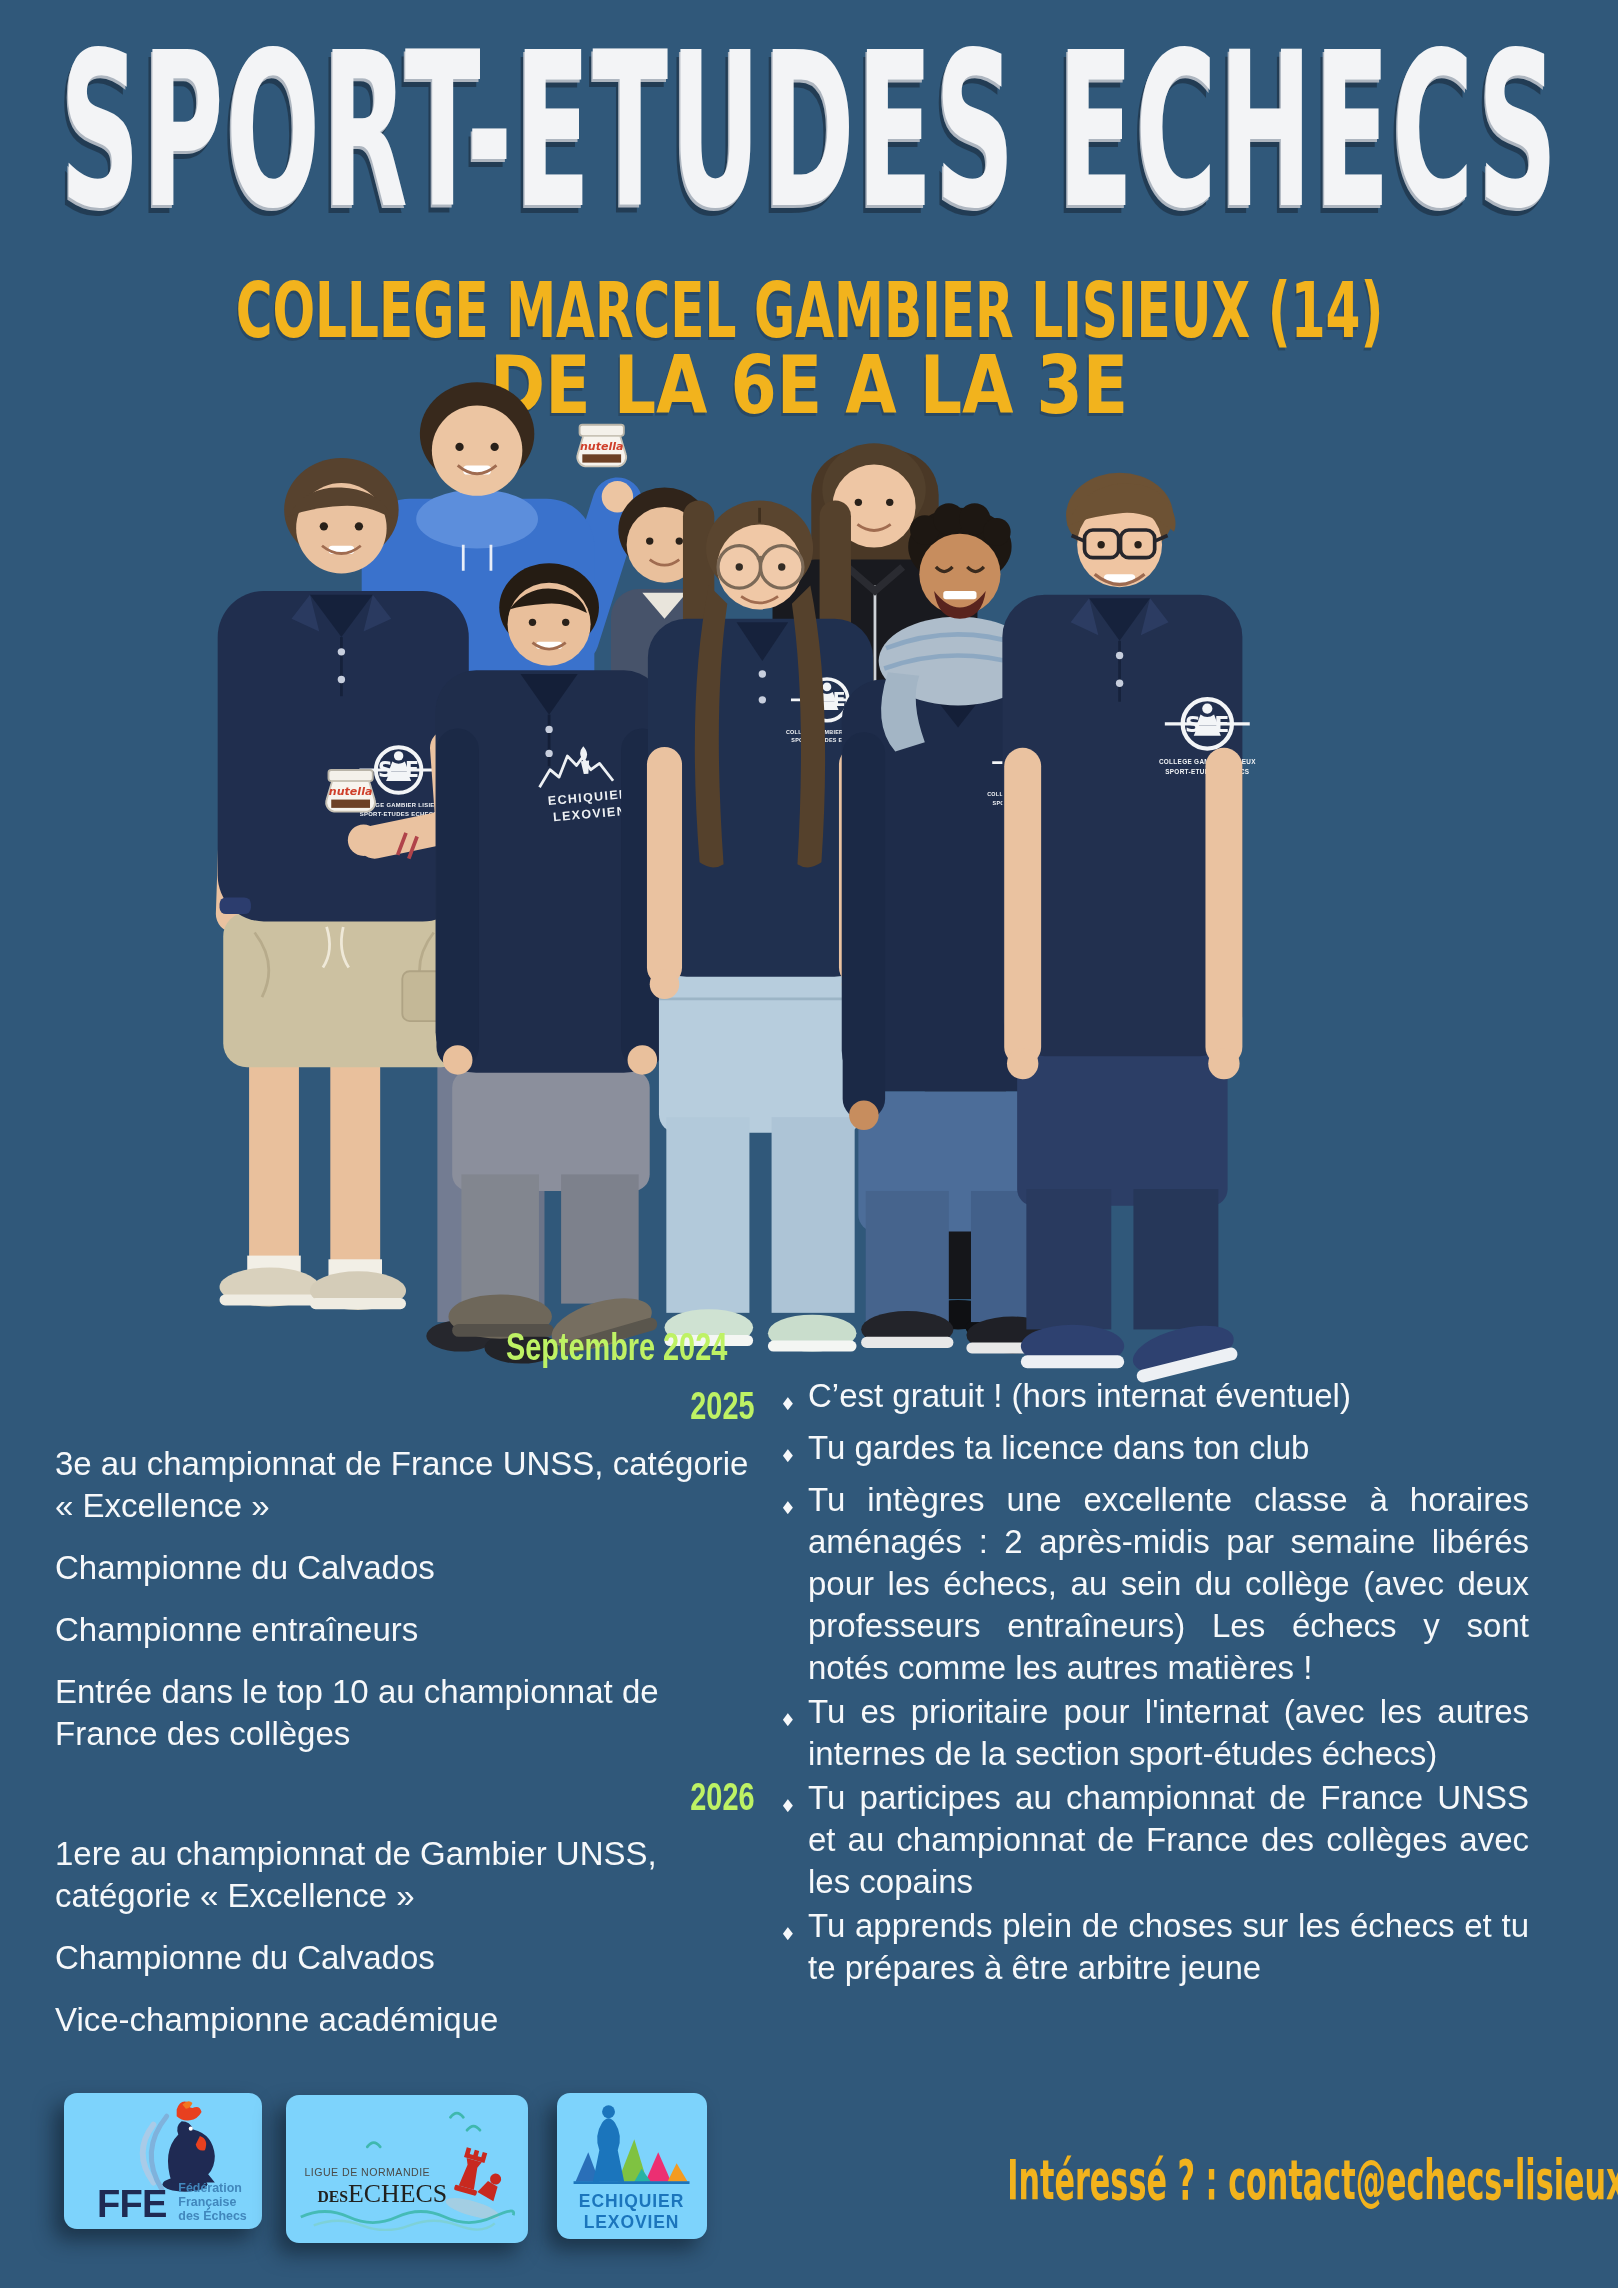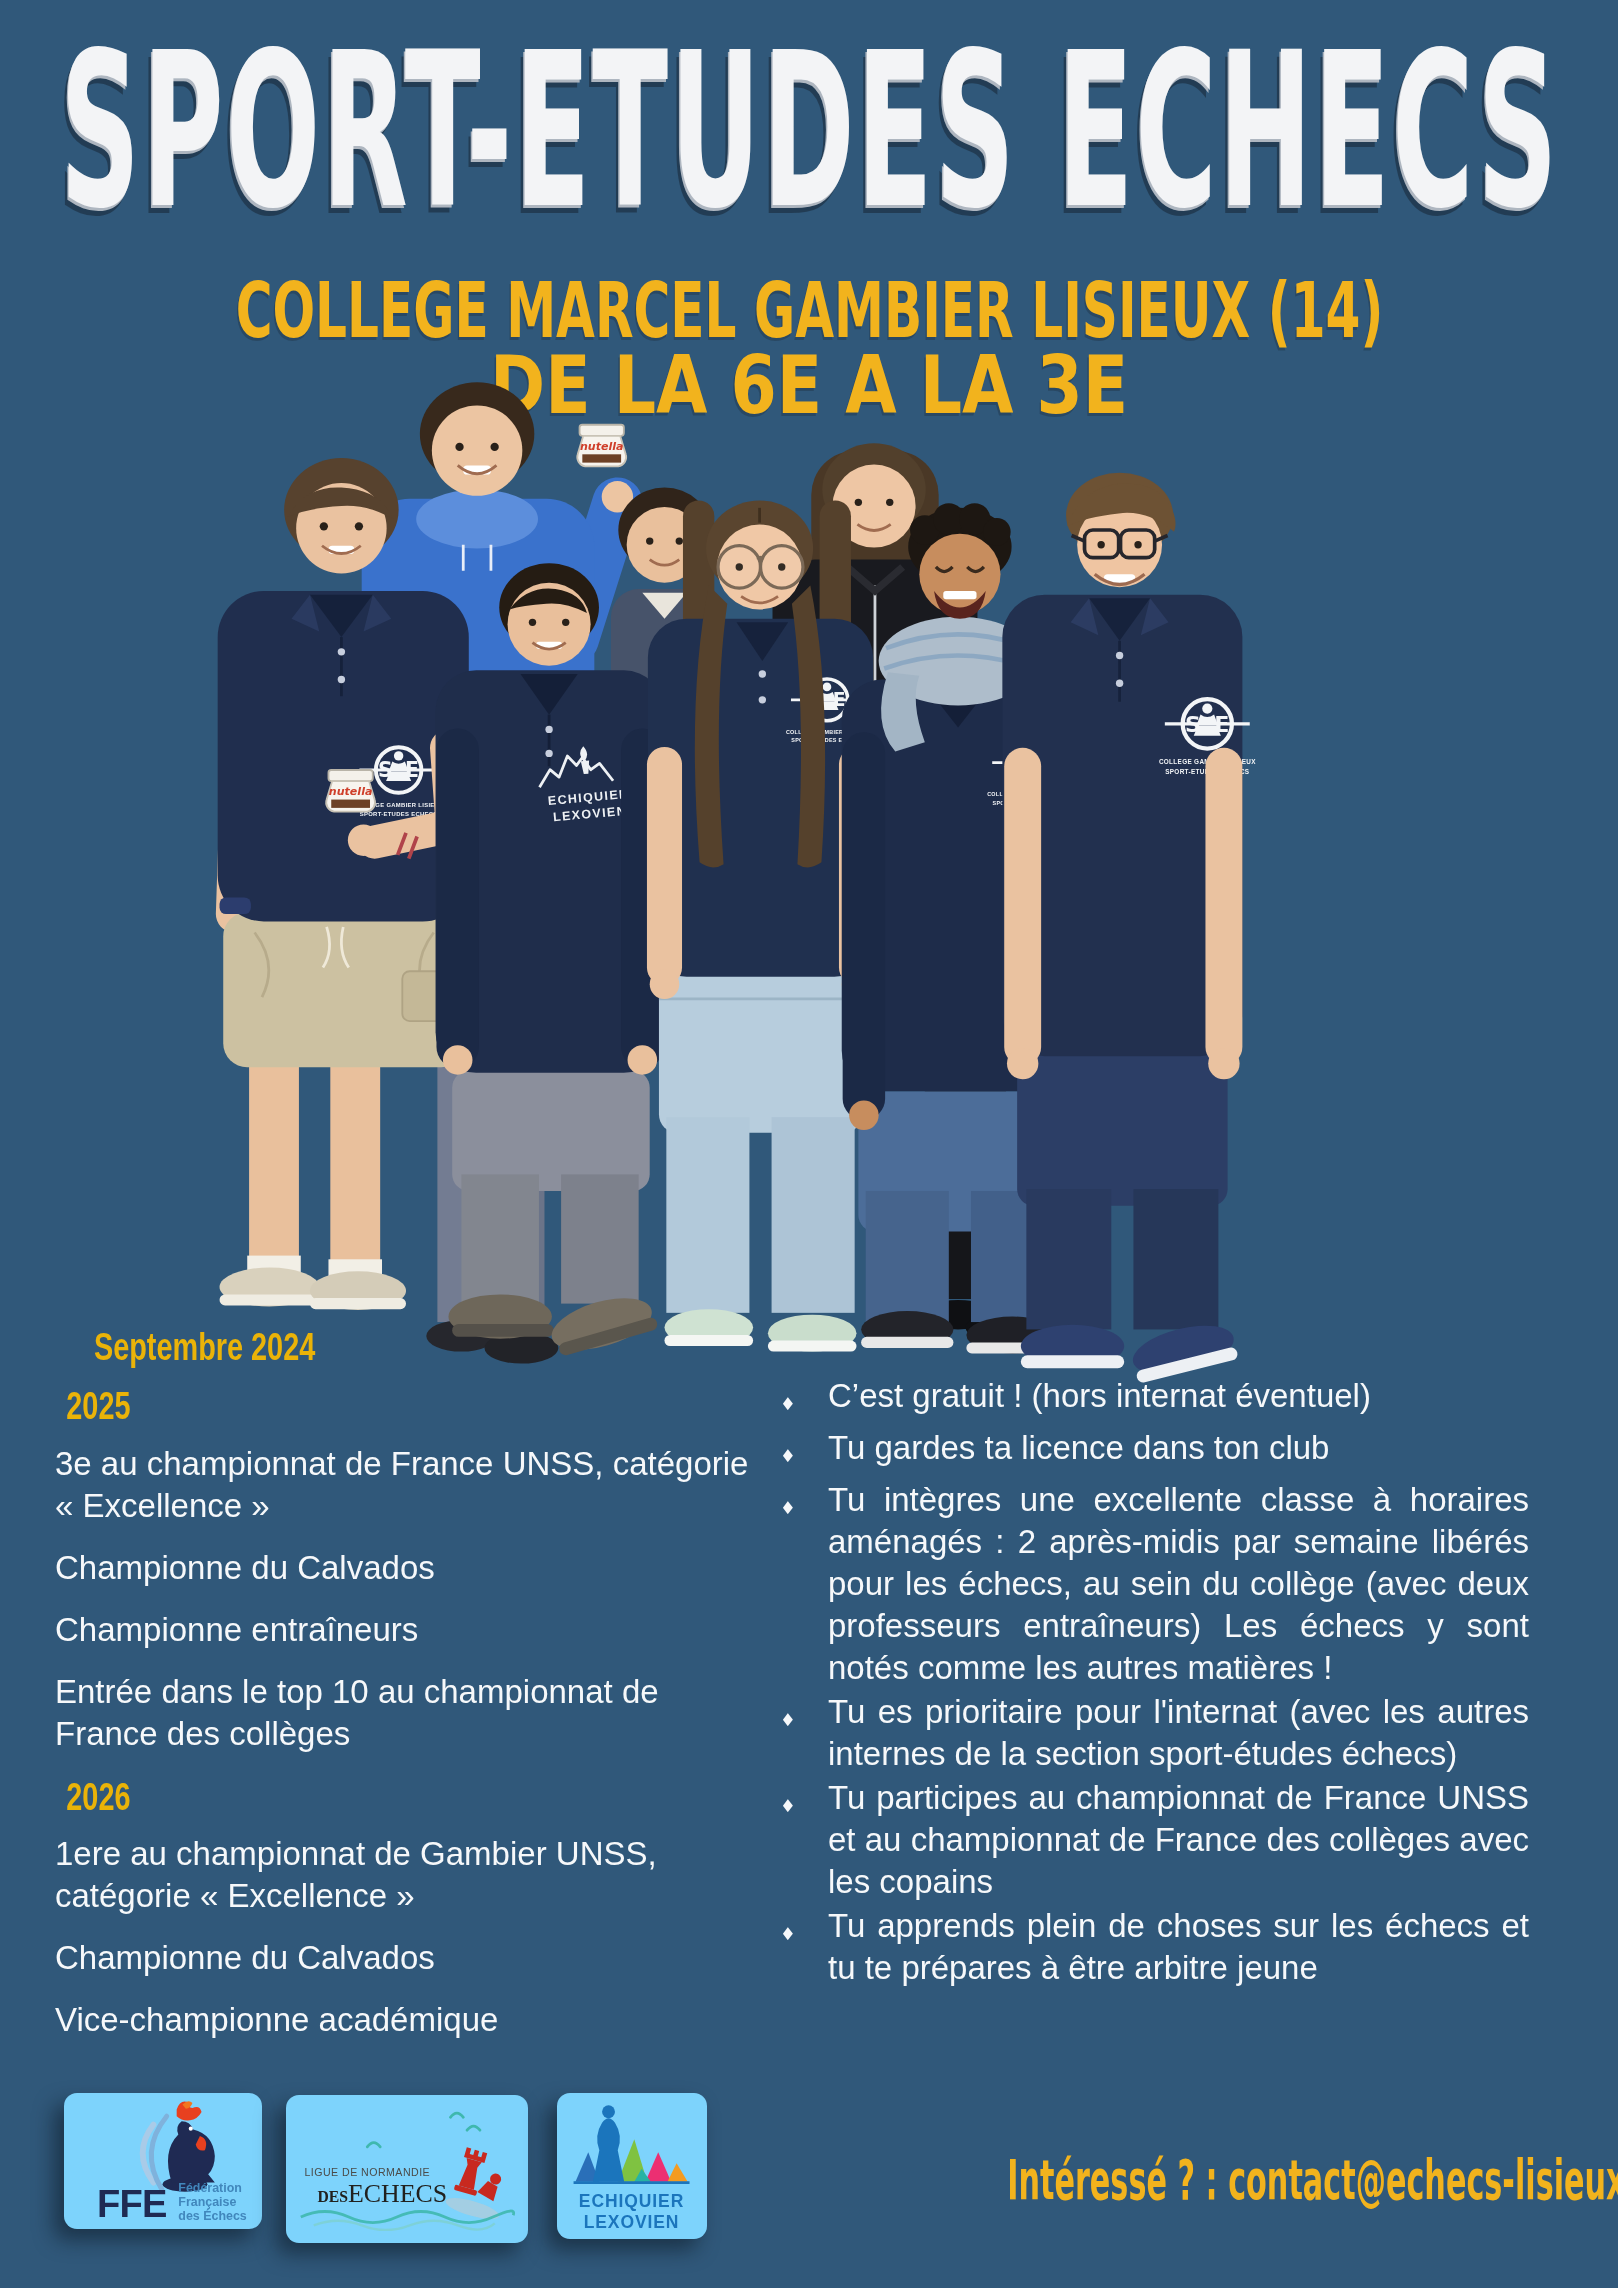--- a/index.html
+++ b/index.html
@@ -22,27 +22,27 @@
     font-family:"DejaVu Sans",sans-serif;font-weight:bold;line-height:1.05;color:#f2b31d;
     text-shadow:-1.8px 2.8px 0 rgba(30,42,56,.35);
   }
   .poster-sub.s1{font-size:76px;transform:scaleX(.66)}
   .poster-sub.s2{font-size:81px;transform:scaleX(.82)}
   
   .photo-wrap{position:absolute;left:129px;top:362px;width:1311px;height:1057px}
   .photo-wrap svg{display:block;width:100%;height:100%}
   
   .left-col{position:absolute;left:55px;top:1314px;width:711px;color:#f6f8fa;font-size:33px;line-height:42px}
-  .l-head{color:#eab308;font-weight:bold;font-size:39px;line-height:44px;text-align:left;margin:11px 0 14.8px}
+  .l-head{color:#bef264;font-weight:bold;font-size:39px;line-height:44px;text-align:right;margin:11px 0 14.8px}
   .l-head .squeeze{transform:scaleX(.74)}
   .l-item{margin-bottom:20px}
   .right-col{position:absolute;left:780px;top:1375px;width:749px;color:#f6f8fa;font-size:33px;line-height:42px}
   .bullet{display:flex;align-items:flex-start;margin-bottom:1.8px}
   .dot{flex:0 0 28px;font-family:"DejaVu Sans",sans-serif;font-size:17.5px;padding-top:8.3px;color:#f6f8fa}
-  .btxt{flex:1;margin-left:20px;text-align:justify}
+  .btxt{flex:1;text-align:justify}
   
   .logo-card{position:absolute;background:#7dd3fc;border-radius:13px;
     box-shadow:-9.2px 11px 20px rgba(8,18,28,.5)}
   #card-ffe{left:64px;top:2093px;width:198px;height:136px}
   #card-norm{left:286px;top:2095px;width:242px;height:148px}
   #card-lex{left:557px;top:2093px;width:150px;height:146px}
   .logo-card svg{display:block;width:100%;height:100%}
   .ffe-abbr{font:bold 46px "Liberation Sans",sans-serif;fill:#1f2a53;letter-spacing:-1px}
   .ffe-small{font:bold 15px "Liberation Sans",sans-serif;fill:#4187bc}
   .norm-t1{font:11.5px "Liberation Sans",sans-serif;fill:#4a4a48;letter-spacing:.5px;text-anchor:middle}

